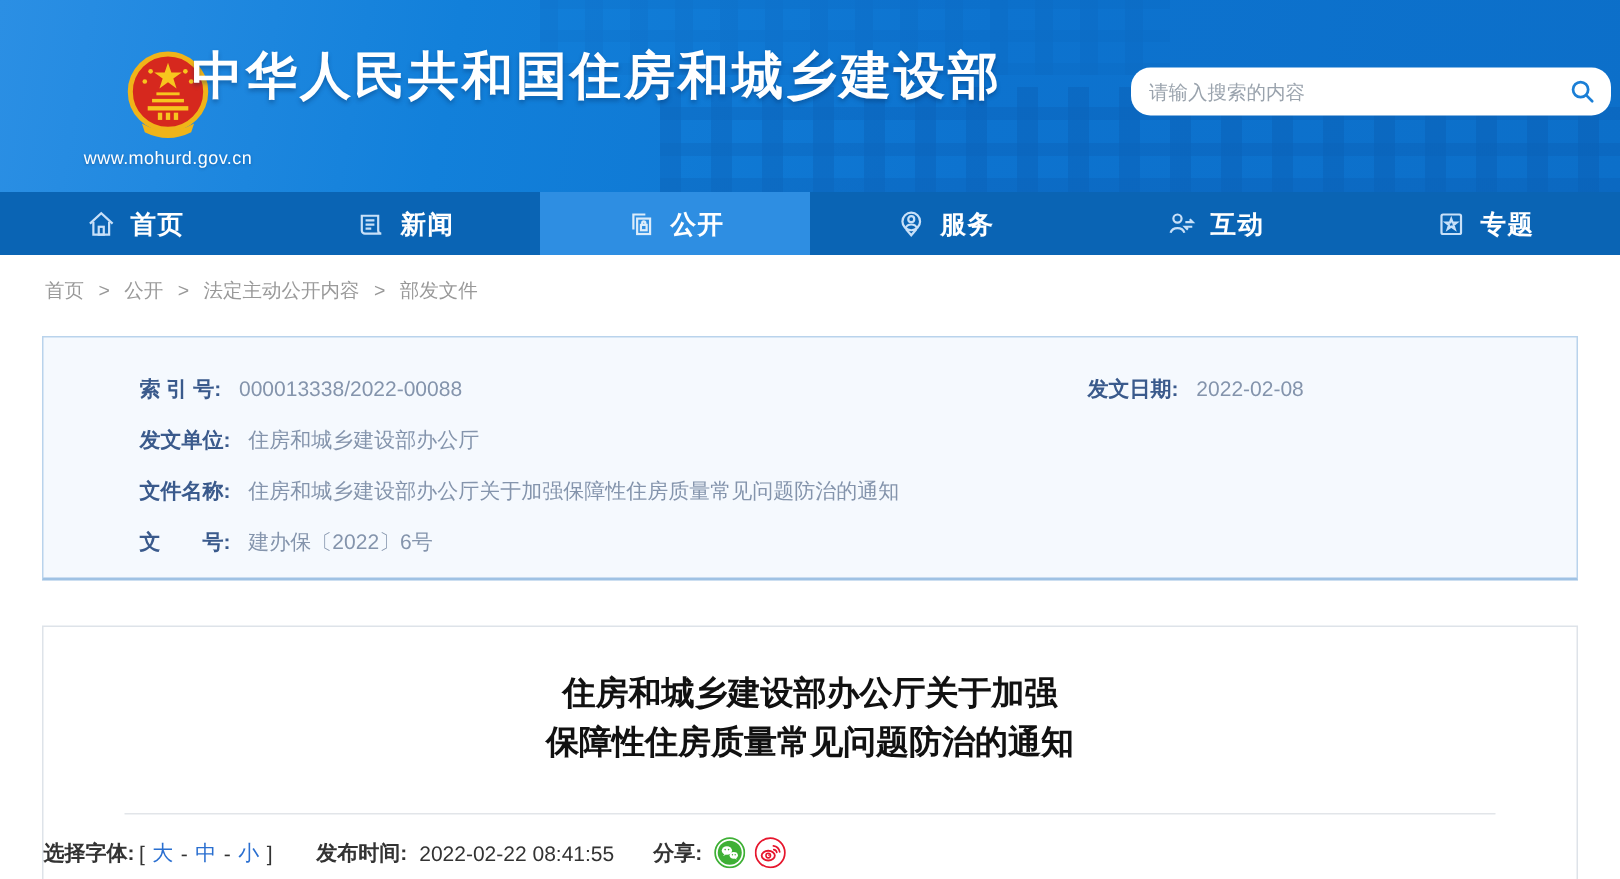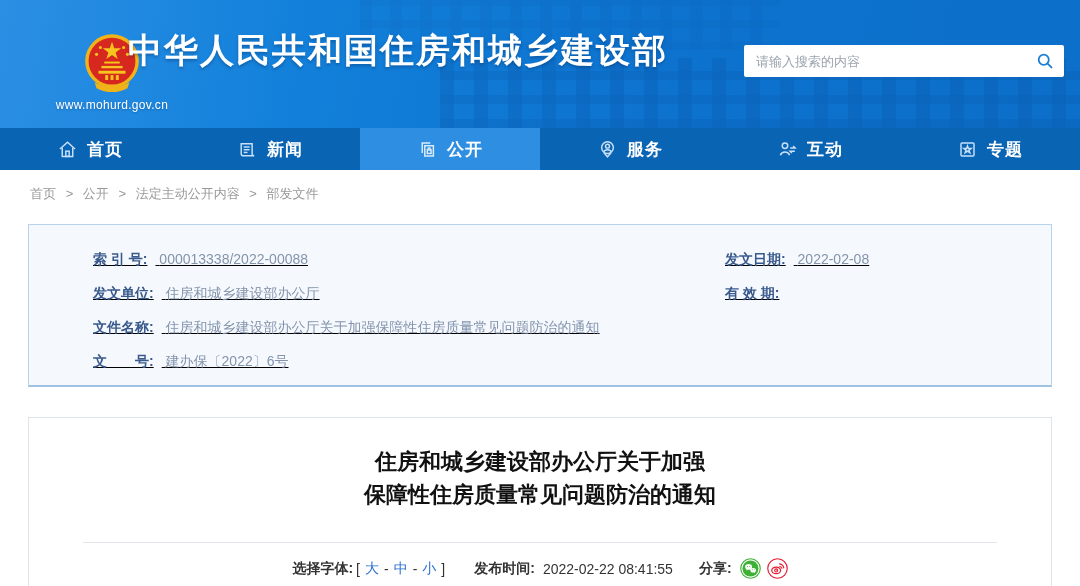--- a/index.html
+++ b/index.html
@@ -22,55 +22,55 @@
       repeating-linear-gradient(0deg, rgba(10,80,160,.5) 0 8px, transparent 8px 22px);
   }
   .emblem-wrap { position: absolute; left: 52px; top: 32px; width: 120px; text-align: center; }
   .emblem-wrap svg { width: 58px; height: 64px; display: block; margin: 0 auto; }
   .site-url { color: #fff; font-size: 12px; font-weight: normal; margin-top: 2px; letter-spacing: .3px;
     text-shadow: 0 1px 2px rgba(0,40,90,.35); }
   .titles { position: absolute; left: 128px; top: 28px; }
   .title-cn { color: #fff; font-size: 34px; font-weight: bold; letter-spacing: 2px;
     text-shadow: 0 2px 3px rgba(0,40,90,.35); white-space: nowrap; }
   .title-en { color: #eaf4fd; font-size: 13px; margin-top: 8px; letter-spacing: .2px; white-space: nowrap; }
-  .search-box { position: absolute; right: 16px; top: 45px; width: 320px; height: 32px;
-    background: #fff; border-radius: 2px; display: flex; align-items: center; padding: 0 10px 0 12px; }
+  .search-box { position: absolute; right: 6px; top: 45px; width: 320px; height: 32px;
+    background: #fff; border-radius: 13px; display: flex; align-items: center; padding: 0 10px 0 12px; }
   .search-box input { flex: 1; border: none; outline: none; font-size: 13px; color: #333;
     font-family: inherit; background: transparent; }
   .search-box input::placeholder { color: #9aa3ad; }
   .search-box .mag { width: 18px; height: 18px; cursor: pointer; flex: 0 0 auto; }
 
   
   .navbar { width: 1080px; height: 42px; background: #0a64b4; display: flex; }
   .nav-item { flex: 1 1 0; display: flex; align-items: center; justify-content: center; gap: 9px;
     color: #fff; font-size: 17px; font-weight: bold; cursor: pointer; letter-spacing: 1px; }
   .nav-item.active { background: #2e8ee2; }
   .nav-item svg { width: 21px; height: 21px; }
 
   
   .breadcrumb { margin: 15px 0 0 30px; font-size: 13px; color: #999; }
   .breadcrumb .crumb { color: #999; cursor: pointer; }
   .breadcrumb .sep { margin: 0 6px; color: #999; }
 
   
   .doc-info { margin: 21px 28px 0 28px; height: 163px; background: #f5f9fe;
-    border: 1px solid #b9d3ec; border-bottom: 2px solid #9fc2e4; display: flex; padding-top: 25px; text-decoration: underline; }
+    border: 1px solid #b9d3ec; border-bottom: 2px solid #9fc2e4; display: flex; padding-top: 25px; }
   .info-col-left { flex: 0 0 648px; padding-left: 64px; }
   .info-col-right { flex: 1 1 auto; padding-left: 48px; }
   .info-row { margin-bottom: 15px; font-size: 14px; line-height: 19px; white-space: nowrap; }
   .info-label { font-weight: bold; color: #3a5a8c; margin-right: 8px; }
   .info-value { color: #8494ac; }
 
   
   .article-panel { margin: 30px 28px 0 28px; height: 220px; background: #fff;
     border: 1px solid #dee3e9; }
   .article-title { margin-top: 27px; text-align: center; font-size: 22px; font-weight: bold;
     color: #111; line-height: 33px; font-family: "Liberation Sans", "DejaVu Sans", sans-serif; }
   .article-divider { margin: 31px 54px 0 54px; border-top: 1px solid #e2e5e9; }
-  .article-meta { margin-top: 15px; display: flex; align-items: center; justify-content: center;
+  .article-meta { margin-top: 15px; display: flex; align-items: center; 
     font-size: 14px; color: #333; }
   .meta-label { font-weight: bold; color: #333; }
   .bracket, .fs-sep { color: #333; margin: 0 3px; }
   .font-size-link { color: #2a6fd0; cursor: pointer; margin: 0 2px; }
   .meta-gap { width: 26px; }
   .share-icons { display: flex; align-items: center; gap: 6px; margin-left: 8px; }
   .share-icons svg { width: 21px; height: 21px; cursor: pointer; display: block; }
 </style>
 </head>
 <body>
@@ -192,24 +192,20 @@
     </div>
     <div class="info-row">
       <span class="info-label">文　　号:</span>
       <span class="info-value">建办保〔2022〕6号</span>
     </div>
   </div>
   <div class="info-col-right">
     <div class="info-row">
       <span class="info-label">发文日期:</span>
       <span class="info-value">2022-02-08</span>
-    </div>
-    <div class="info-row">
-      <span class="info-label">有 效 期:</span>
-      <span class="info-value"></span>
     </div>
   </div>
 </div>
 
 <div class="article-panel">
   <div class="article-title">
     <div>住房和城乡建设部办公厅关于加强</div>
     <div>保障性住房质量常见问题防治的通知</div>
   </div>
   <div class="article-divider"></div>

